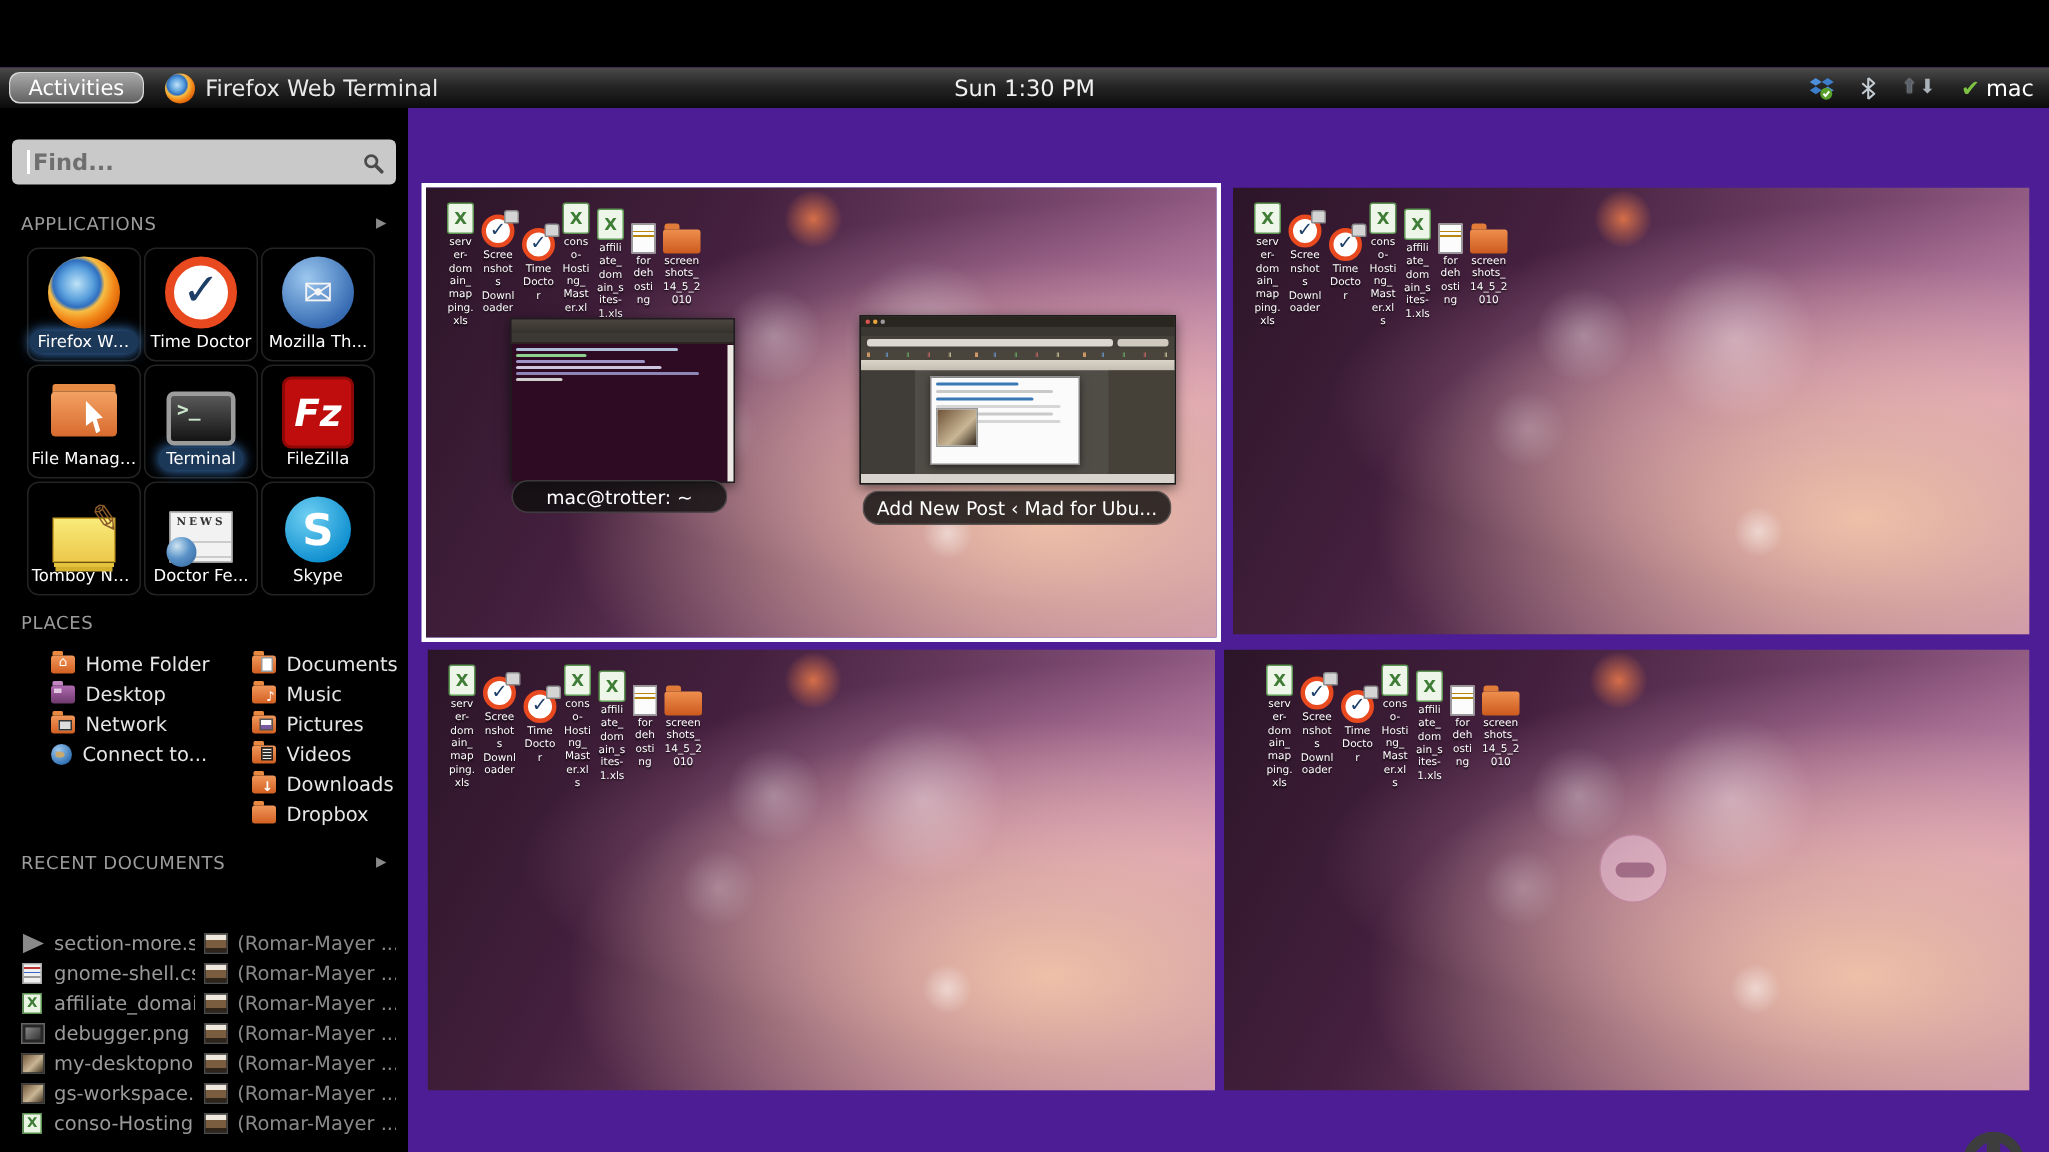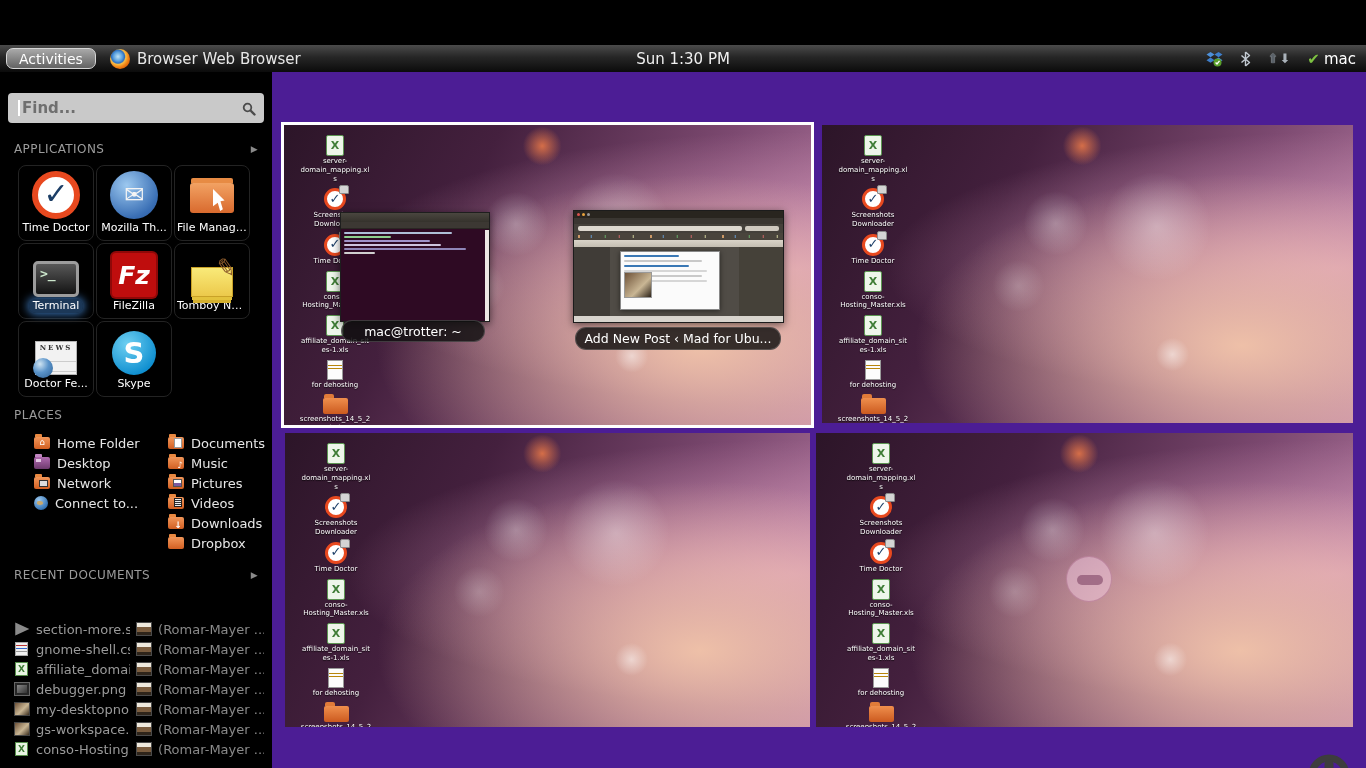--- a/index.html
+++ b/index.html
@@ -145,21 +145,21 @@
     background:
       radial-gradient(circle at 49% 7%, rgba(236,122,72,.85) 0, rgba(236,122,72,0) 5%),
       radial-gradient(circle at 44% 33%, rgba(255,255,255,.30) 0, rgba(255,255,255,0) 9%),
       radial-gradient(circle at 63% 34%, rgba(255,255,255,.35) 0, rgba(255,255,255,0) 14%),
       radial-gradient(circle at 37% 54%, rgba(255,255,255,.22) 0, rgba(255,255,255,0) 7%),
       radial-gradient(circle at 66% 77%, rgba(255,255,255,.5) 0, rgba(255,255,255,0) 4%),
       radial-gradient(ellipse at 79% 74%, #eec0a8 0, rgba(238,192,168,0) 55%),
       radial-gradient(ellipse at 97% 48%, #d79ab8 0, rgba(215,154,184,0) 62%),
       linear-gradient(118deg, #2c1528 0%, #44203e 32%, #7c4970 66%, #bc81a8 100%); }
 
-  .dcol { position:absolute; left:14px; top:10px; width:74px; display:flex; flex-direction:column;
+  .dcol { position:absolute; left:14px; top:10px; width:74px; display:flex; flex-direction:row;
     align-items:center; gap:5px; }
   .dico { display:flex; flex-direction:column; align-items:center; }
   .dlabel { max-width:72px; color:#fff; font-size:7px; line-height:1.25; text-align:center;
     overflow-wrap:anywhere; text-shadow:0 1px 1px rgba(0,0,0,.85); }
   .dg { position:relative; margin-bottom:1px; }
   .dg.t-xls { width:18px; height:21px; background:#eef6ea; border:1px solid #5d9653; border-radius:2px; }
   .dg.t-xls::after { content:"X"; position:absolute; inset:0; display:flex; align-items:center;
     justify-content:center; color:#3f7d36; font-weight:bold; font-size:11px; }
   .dg.t-clock { width:22px; height:22px; border-radius:50%; border:3px solid #e8491f; background:#fff; }
   .dg.t-clock::after { content:"✓"; position:absolute; inset:0; display:flex; align-items:center;
@@ -230,21 +230,21 @@
 </style>
 </head>
 <body>
 
 <div class="screen">
 
   <div class="top-bar">
     <div class="activities-btn">Activities</div>
     <div class="app-menu">
       <span class="ff-mini"></span>
-      <span>Browser Web Browser</span>
+      <span>Firefox Web Terminal</span>
     </div>
     <div class="clock">Sun 1:30 PM</div>
     <div class="tray">
       <span>
         <svg width="17" height="16" viewBox="0 0 17 16">
           <path d="M4.5 1 L8.5 3.6 L4.5 6.2 L0.5 3.6 Z" fill="#4d90d9"></path>
           <path d="M12.5 1 L16.5 3.6 L12.5 6.2 L8.5 3.6 Z" fill="#3d7ecb"></path>
           <path d="M4.5 6.6 L8.5 9.2 L4.5 11.8 L0.5 9.2 Z" fill="#3d7ecb"></path>
           <path d="M12.5 6.6 L16.5 9.2 L12.5 11.8 L8.5 9.2 Z" fill="#4d90d9"></path>
           <circle cx="11.5" cy="11.5" r="4" fill="#5aa02c"></circle>
@@ -279,20 +279,24 @@
       </span>
     </div>
 
     <div class="side-header hdr-apps">
       <span>APPLICATIONS</span>
       <span class="expander">▶</span>
     </div>
 
     <div class="app-grid">
 
+        <div class="app-cell running">
+          <span class="glyph48 t-firefox"></span>
+          <span class="app-label">Firefox We...</span>
+        </div>
 
         <div class="app-cell">
           <span class="glyph48 t-timedoctor"></span>
           <span class="app-label">Time Doctor</span>
         </div>
 
         <div class="app-cell">
           <span class="glyph48 t-thunderbird"></span>
           <span class="app-label">Mozilla Th...</span>
         </div>

